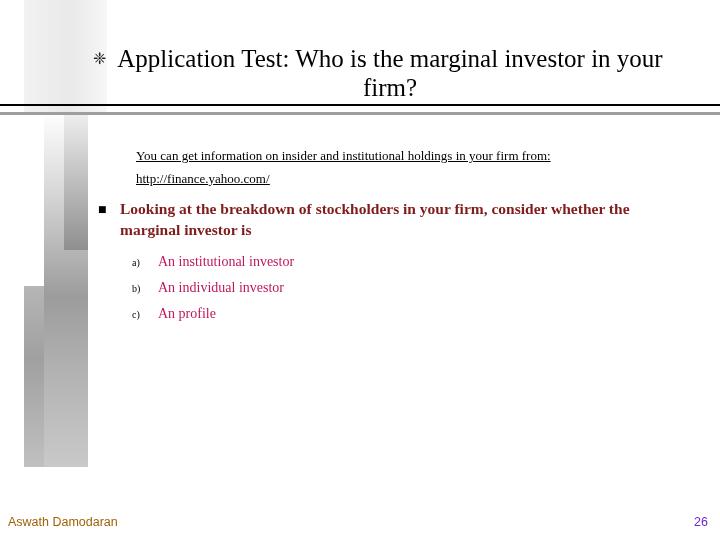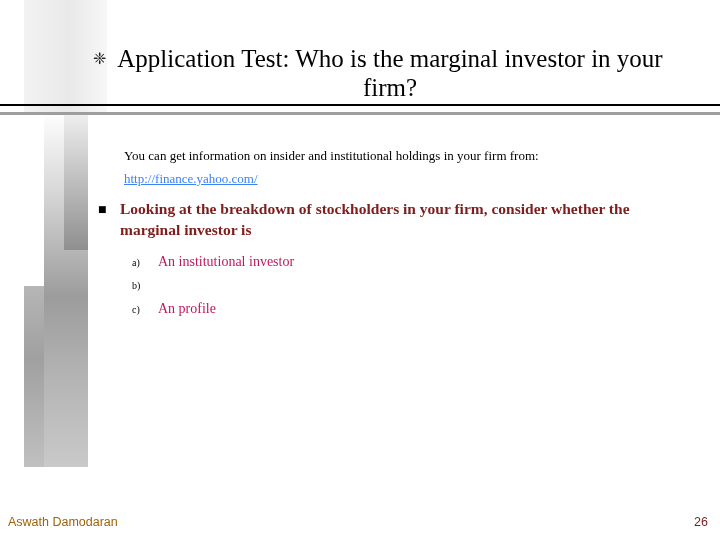--- a/index.html
+++ b/index.html
@@ -105,24 +105,25 @@
     position: absolute;
     left: 96px;
     top: 144px;
     width: 600px;
   }
   .sub-line {
     font-family: "Liberation Serif", serif;
     font-size: 13px;
     line-height: 23px;
     color: #000000;
-    margin-left: 28px;
+    margin-left: 40px;
+    text-decoration: underline;
   }
   .sub-link {
-    color: #3b82f6;
+    color: #000000;
     text-decoration: underline;
   }
   .main-bullet-row {
     display: flex;
     align-items: flex-start;
     margin-top: 8px;
   }
   .main-bullet-marker {
     width: 22px;
     flex: 0 0 22px;
@@ -172,21 +173,21 @@
     font-family: Liberation Sans, sans-serif;
     font-size: 12.5px;
     color: #a16207;
   }
   .footer-page {
     position: absolute;
     right: 12px;
     bottom: 11px;
     font-family: "Liberation Sans", sans-serif;
     font-size: 12.5px;
-    color: #7f1d1d;
+    color: #6d28d9;
   }
 </style>
 </head>
 <body>
 
 <div class="left-band"></div>
 <div class="left-col-grad"></div>
 <div class="left-col-grad2"></div>
 <div class="left-col-notch"></div>
 <div class="left-col-thin"></div>
@@ -213,20 +214,21 @@
     <div class="main-bullet-text">Looking at the breakdown of stockholders in your firm, consider whether the marginal investor is</div>
   </div>
 
   <div class="options">
     <div class="option-row">
       <div class="option-marker">a)</div>
       <div class="option-text">An institutional investor</div>
     </div>
     <div class="option-row">
       <div class="option-marker">b)</div>
+      <div class="option-text">An individual investor</div>
     </div>
     <div class="option-row">
       <div class="option-marker">c)</div>
       <div class="option-text">An profile</div>
     </div>
   </div>
 
 </div>
 
 <div class="footer-name">Aswath Damodaran</div>

